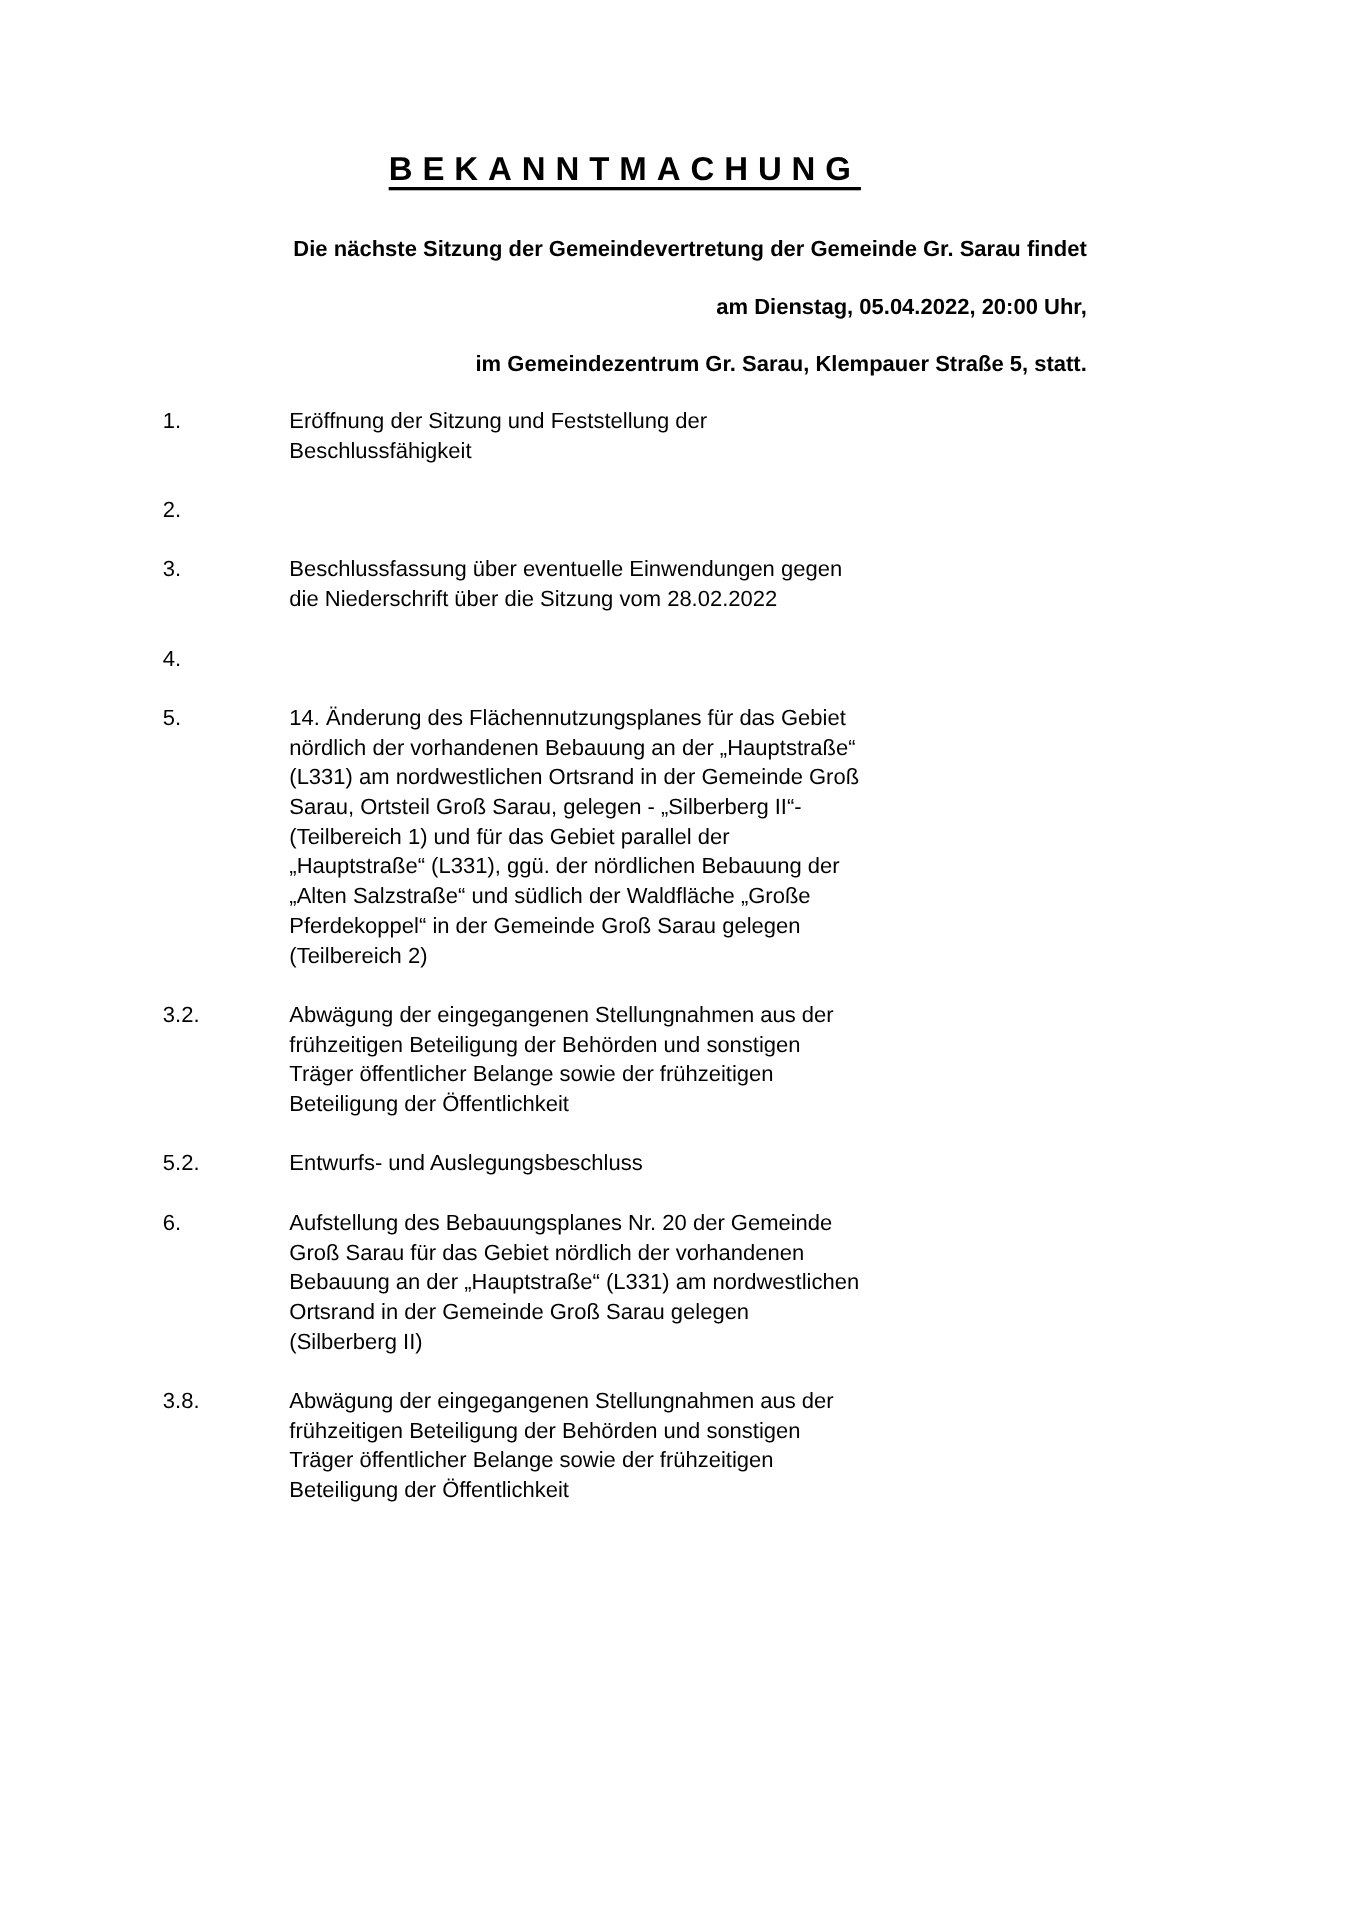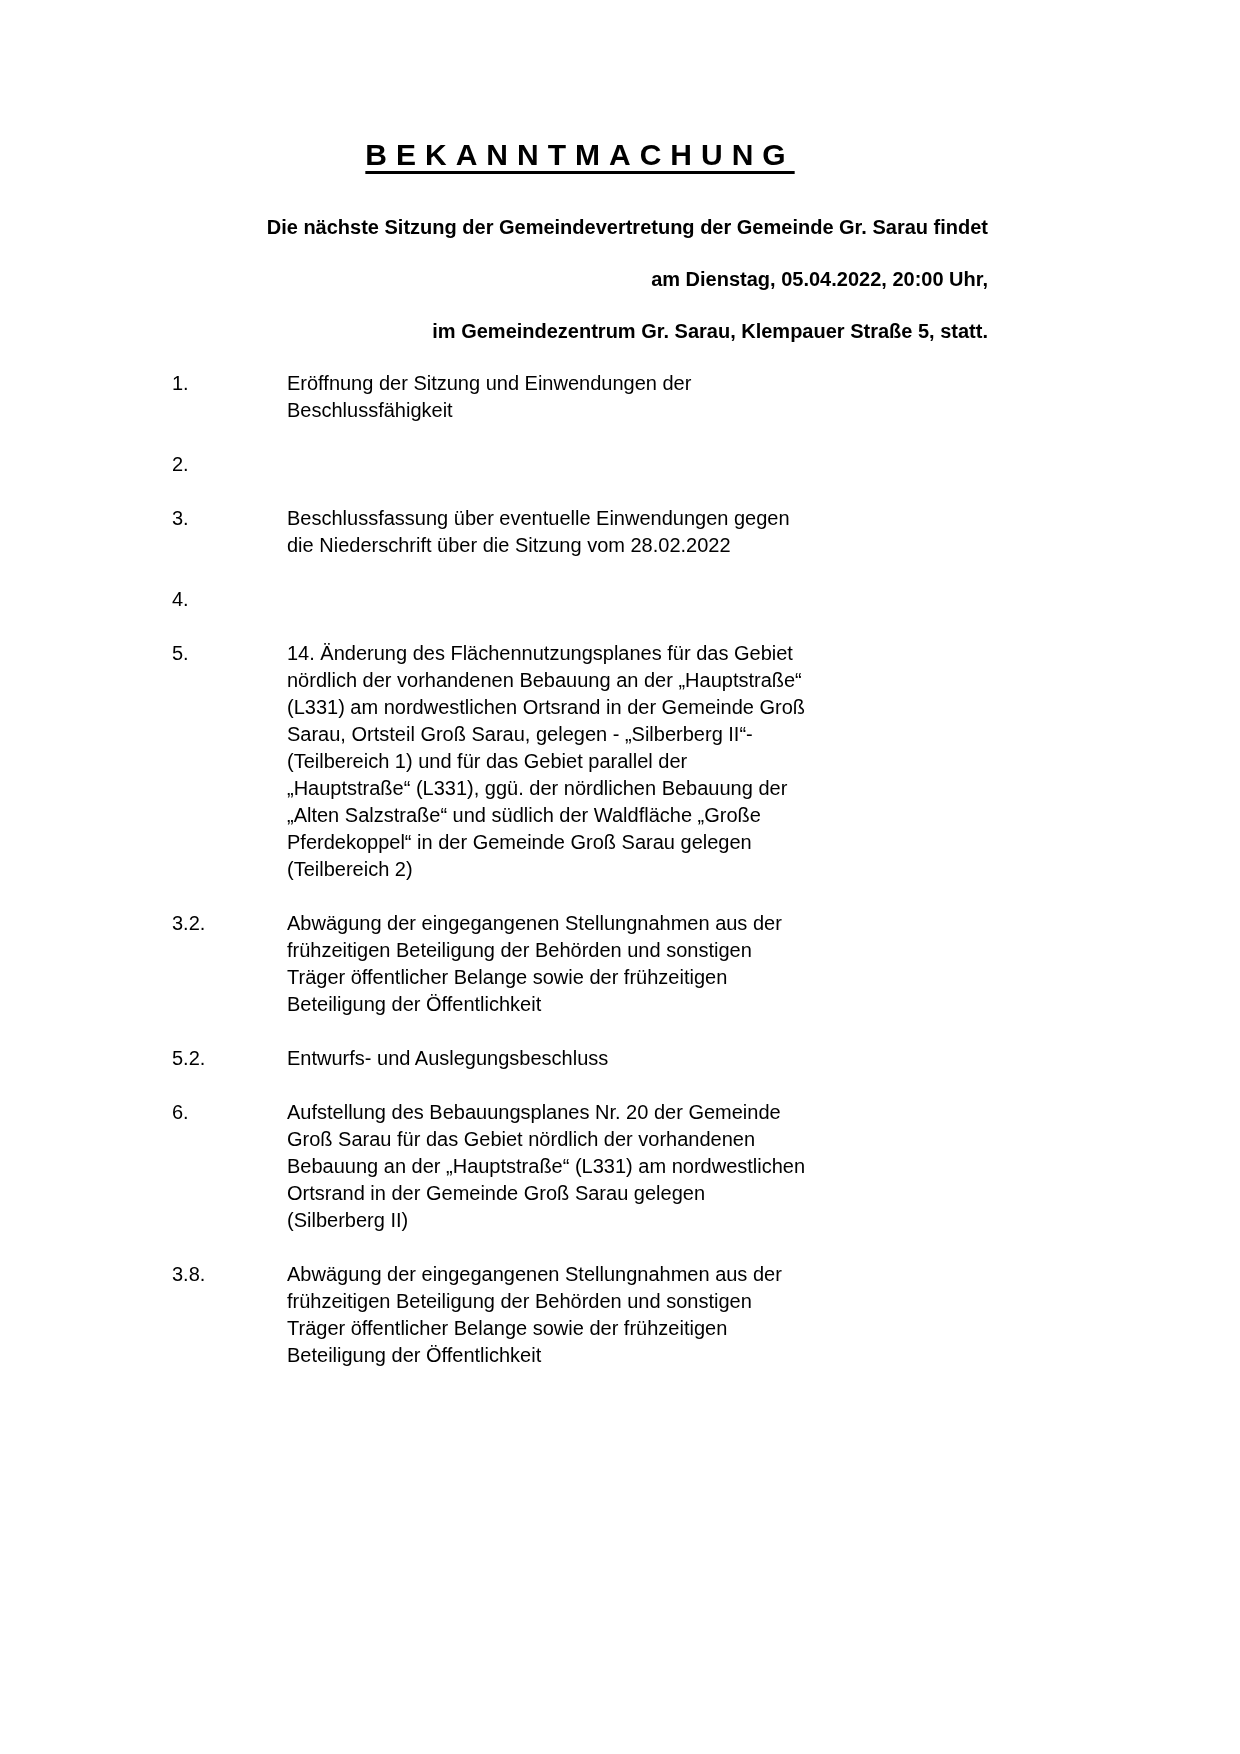--- a/index.html
+++ b/index.html
@@ -9,21 +9,20 @@
   }
   .page {
     position: relative;
     width: 1240px;
     height: 1396px;
     background: #ffffff;
     color: #000000;
     font-family: "Liberation Sans", sans-serif;
     overflow: hidden;
     box-sizing: border-box;
-    padding-left: 24px;
   }
   .content {
     box-sizing: border-box;
     padding: 136px 252px 0 148px;
   }
   .doc-title {
     text-align: center;
     font-size: 30px;
     font-weight: bold;
     letter-spacing: 9px;
@@ -84,21 +83,21 @@
 
     <p class="intro-line">Die nächste Sitzung der Gemeindevertretung der Gemeinde Gr. Sarau findet</p>
     <p class="intro-line underlined">am Dienstag, 05.04.2022, 20:00 Uhr,</p>
     <p class="intro-line">im Gemeindezentrum Gr. Sarau, Klempauer Straße 5, statt.</p>
 
 
     <div class="agenda">
 
       <div class="agenda-row">
         <div class="agenda-num">1.</div>
-        <div class="agenda-text">Eröffnung der Sitzung und Einwendungen der
+        <div class="agenda-text">Eröffnung der Sitzung und Feststellung der
 Beschlussfähigkeit</div>
       </div>
 
       <div class="agenda-row">
         <div class="agenda-num">2.</div>
       </div>
 
       <div class="agenda-row">
         <div class="agenda-num">3.</div>
         <div class="agenda-text">Beschlussfassung über eventuelle Einwendungen gegen

